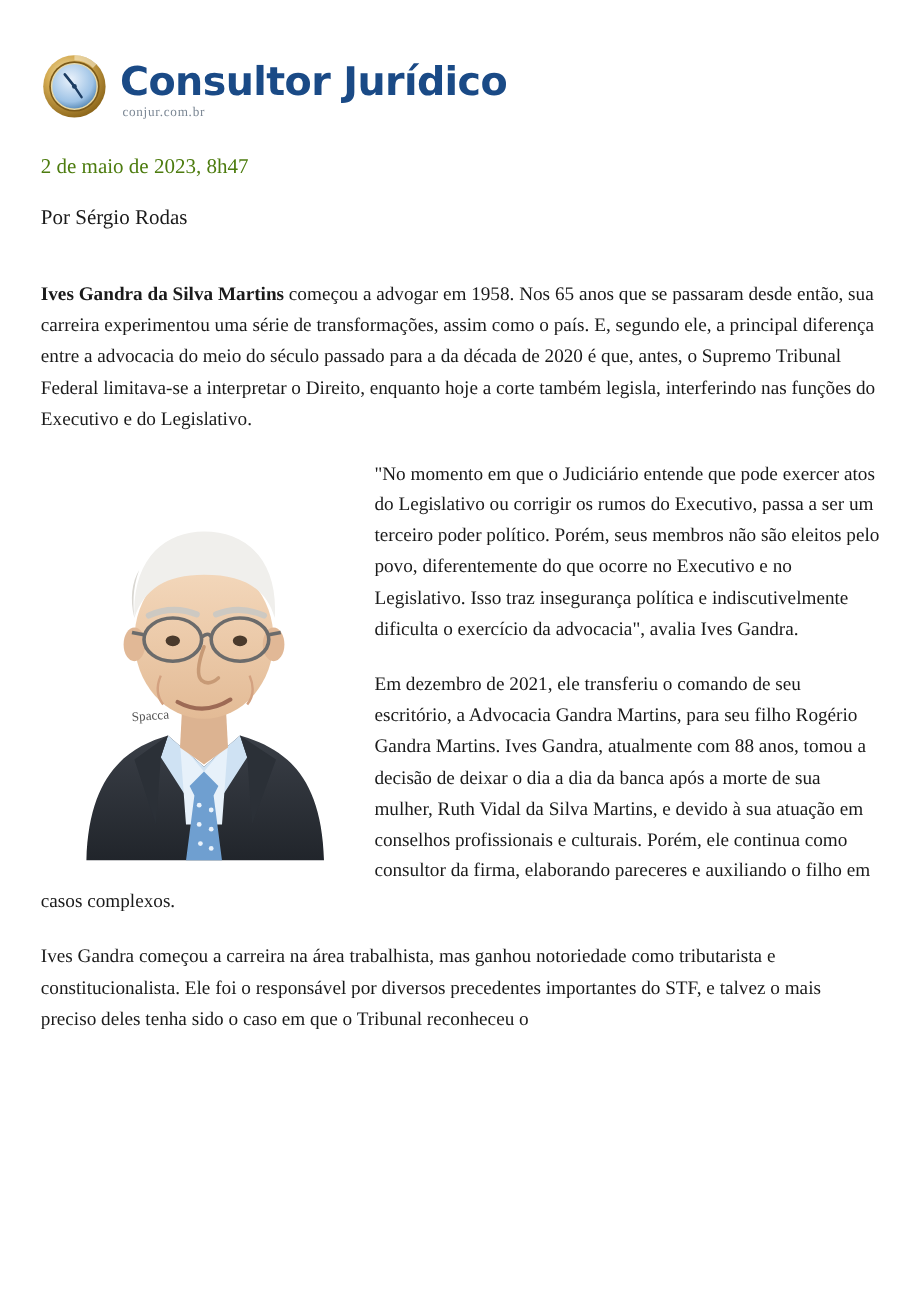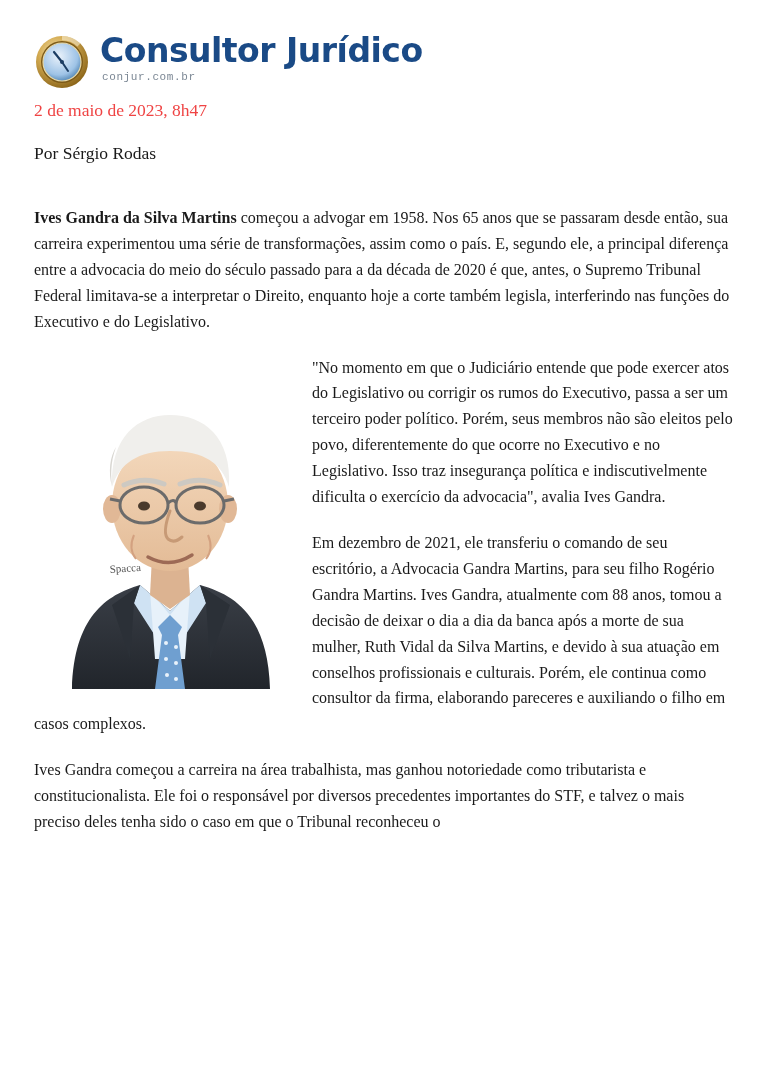--- a/index.html
+++ b/index.html
@@ -25,23 +25,24 @@
   .content {
     position: absolute;
     left: 34px;
     top: 34px;
     width: 700px;
   }
 
   
   .masthead {
     display: flex;
-    align-items: flex-start;
+    align-items: flex-end;
     gap: 10px;
     height: 66px;
+    margin-bottom: 28px;
   }
   .logo-mark {
     width: 56px;
     height: 56px;
     flex: 0 0 56px;
     position: relative;
   }
   .logo-mark svg { display: block; }
   .logo-text {
     display: flex;
@@ -50,21 +51,21 @@
     line-height: 1;
   }
   .logo-title {
     font-family: "DejaVu Sans", sans-serif;
     font-weight: bold;
     font-size: 33px;
     letter-spacing: -0.5px;
     color: #1a4a86;
   }
   .logo-sub {
-    font-family: Liberation Mono, monospace;
+    font-family: Liberation Serif, serif;
     font-size: 11px;
     color: #7b8794;
     letter-spacing: 0.6px;
     margin-top: 5px;
     margin-left: 2px;
   }
 
   
   .kicker {
     font-family: "DejaVu Sans", sans-serif;
@@ -78,21 +79,21 @@
     font-family: "DejaVu Sans", sans-serif;
     font-size: 25.5px;
     font-weight: bold;
     line-height: 1.32;
     color: #1a4a86;
     margin: 0 0 24px 0;
     letter-spacing: -0.2px;
   }
   .dateline {
     font-size: 17.5px;
-    color: #ef4444;
+    color: #4d7c0f;
     margin-bottom: 22px;
   }
   .byline {
     font-size: 17.5px;
     color: #1a1a1a;
     margin-bottom: 41px;
   }
 
   
   p.body {

